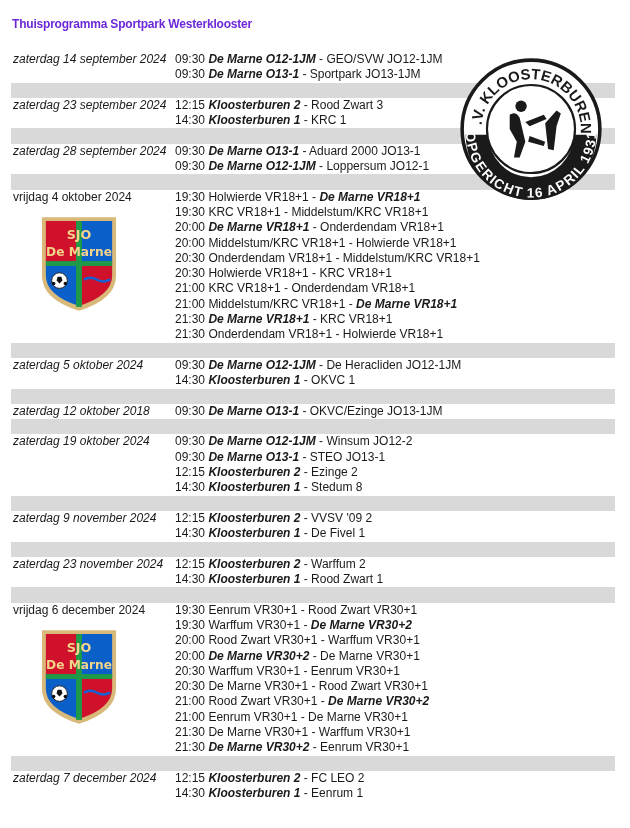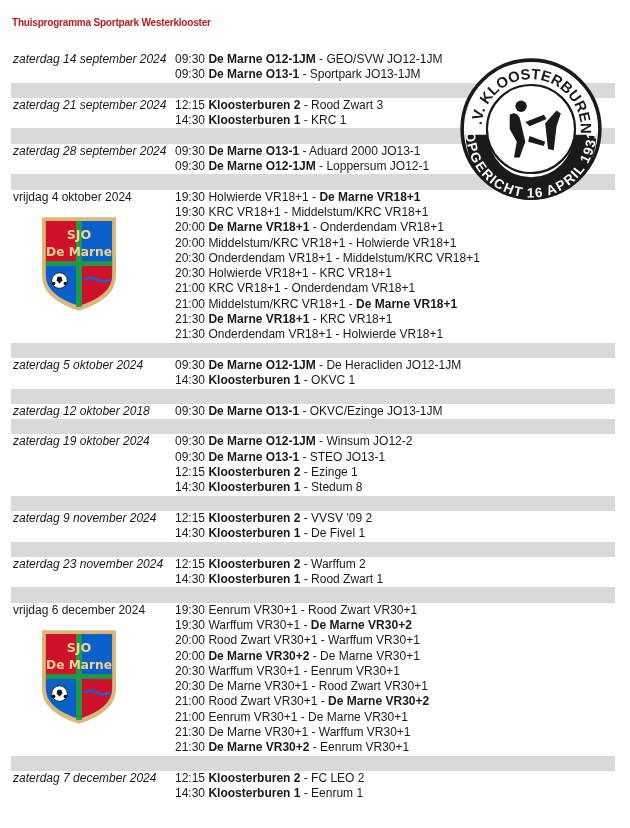--- a/index.html
+++ b/index.html
@@ -3,33 +3,33 @@
 <meta charset="utf-8">
 <style>
   html, body { margin: 0; padding: 0; background: #ffffff; }
   body {
     width: 630px; height: 828px; position: relative; overflow: hidden;
     font-family: "Liberation Sans", "DejaVu Sans", sans-serif;
     color: #1a1a1a;
   }
   .title {
     position: absolute; left: 12px; top: 17px;
-    font-size: 10px; font-weight: bold; color: #b91c1c;
+    font-size: 12px; font-weight: bold; color: #6d28d9;
     letter-spacing: -0.2px;
   }
   #schedule {
     position: absolute; left: 11px; top: 52px; width: 604px;
   }
   .day { position: relative; }
   .sep { height: 15.3px; background: #d9d9d9; }
   .row { display: flex; height: 15.3px; line-height: 15.3px; font-size: 12px; white-space: nowrap; }
   .date { width: 164px; padding-left: 2px; box-sizing: border-box; }
   .date.sat { font-style: italic; }
   .match { padding-left: 0; }
-  .match b { font-weight: bold; }
+  .match b { font-weight: bold; font-style: italic; }
   .sjo-logo {
     position: absolute; left: 29px; top: 24px; width: 78px; height: 100px;
   }
   .club-logo {
     position: absolute; left: 460px; top: 58px; width: 142px; height: 142px;
   }
 </style>
 </head>
 <body>
 
@@ -43,21 +43,21 @@
       <span class="match"><span>09:30</span> <b>De Marne O12-1JM</b> - <span>GEO/SVW JO12-1JM</span></span>
     </div>
       <div class="row">
       <span class="date sat"></span>
       <span class="match"><span>09:30</span> <b>De Marne O13-1</b> - <span>Sportpark JO13-1JM</span></span>
     </div>
     </div>
     <div class="sep"></div>
     <div class="day">
       <div class="row">
-      <span class="date sat">zaterdag 21 september 2024</span>
+      <span class="date sat">zaterdag 23 september 2024</span>
       <span class="match"><span>12:15</span> <b>Kloosterburen 2</b> - <span>Rood Zwart 3</span></span>
     </div>
       <div class="row">
       <span class="date sat"></span>
       <span class="match"><span>14:30</span> <b>Kloosterburen 1</b> - <span>KRC 1</span></span>
     </div>
     </div>
     <div class="sep"></div>
     <div class="day">
       <div class="row">
@@ -151,21 +151,21 @@
       <div class="row">
       <span class="date sat">zaterdag 19 oktober 2024</span>
       <span class="match"><span>09:30</span> <b>De Marne O12-1JM</b> - <span>Winsum JO12-2</span></span>
     </div>
       <div class="row">
       <span class="date sat"></span>
       <span class="match"><span>09:30</span> <b>De Marne O13-1</b> - <span>STEO JO13-1</span></span>
     </div>
       <div class="row">
       <span class="date sat"></span>
-      <span class="match"><span>12:15</span> <b>Kloosterburen 2</b> - <span>Ezinge 1</span></span>
+      <span class="match"><span>12:15</span> <b>Kloosterburen 2</b> - <span>Ezinge 2</span></span>
     </div>
       <div class="row">
       <span class="date sat"></span>
       <span class="match"><span>14:30</span> <b>Kloosterburen 1</b> - <span>Stedum 8</span></span>
     </div>
     </div>
     <div class="sep"></div>
     <div class="day">
       <div class="row">
       <span class="date sat">zaterdag 9 november 2024</span>

